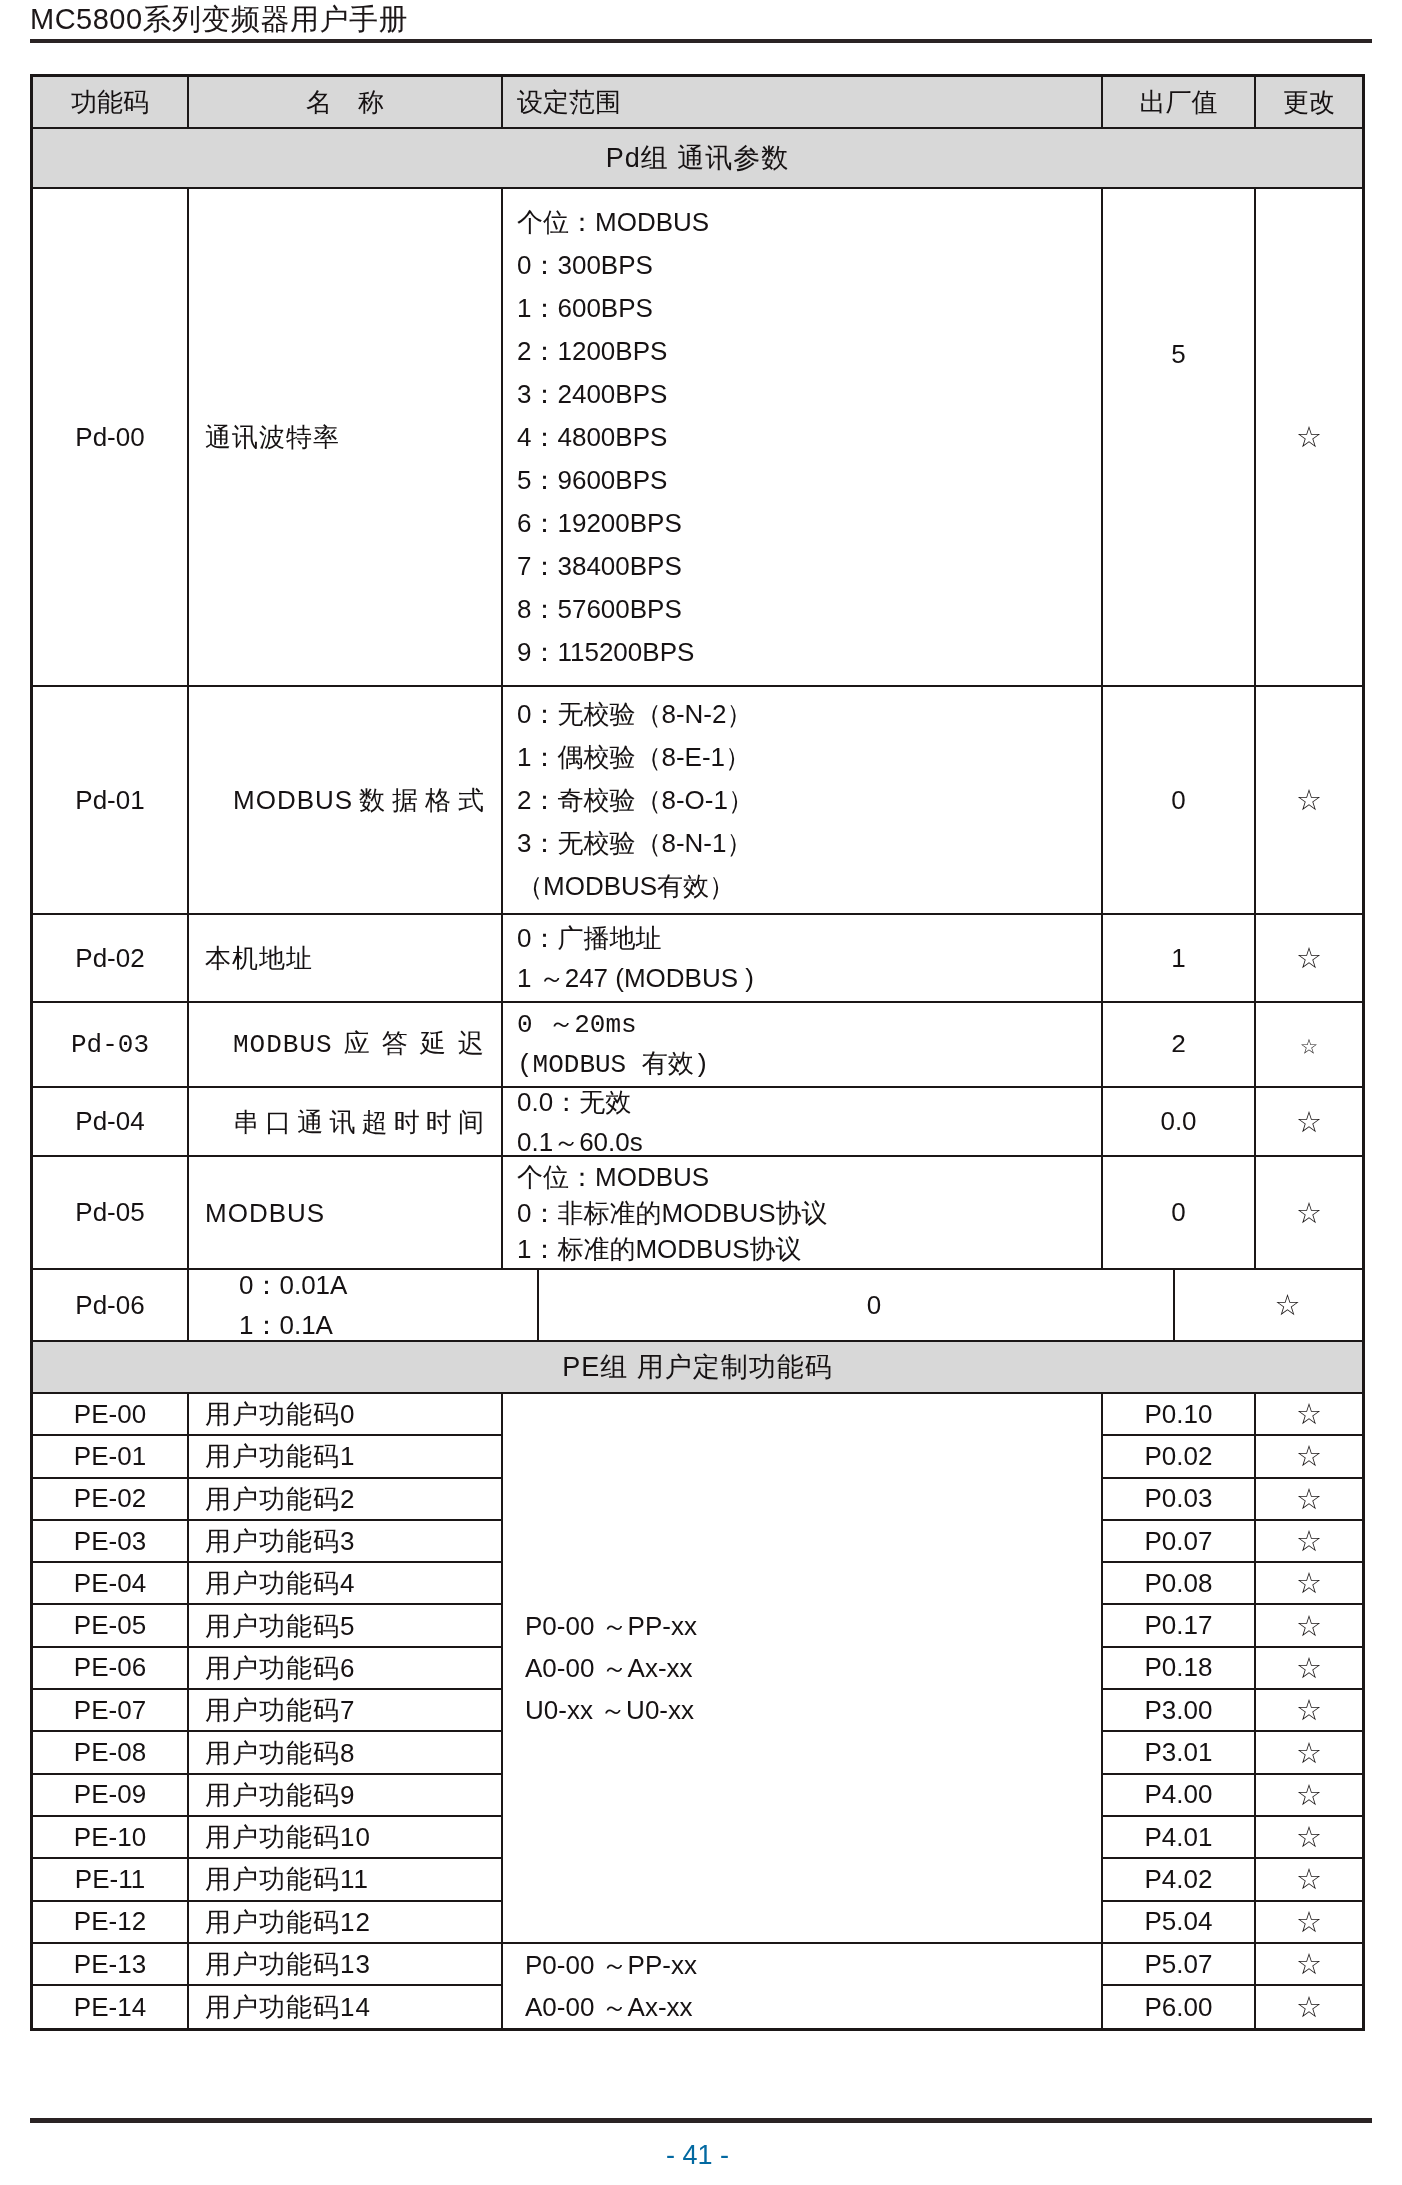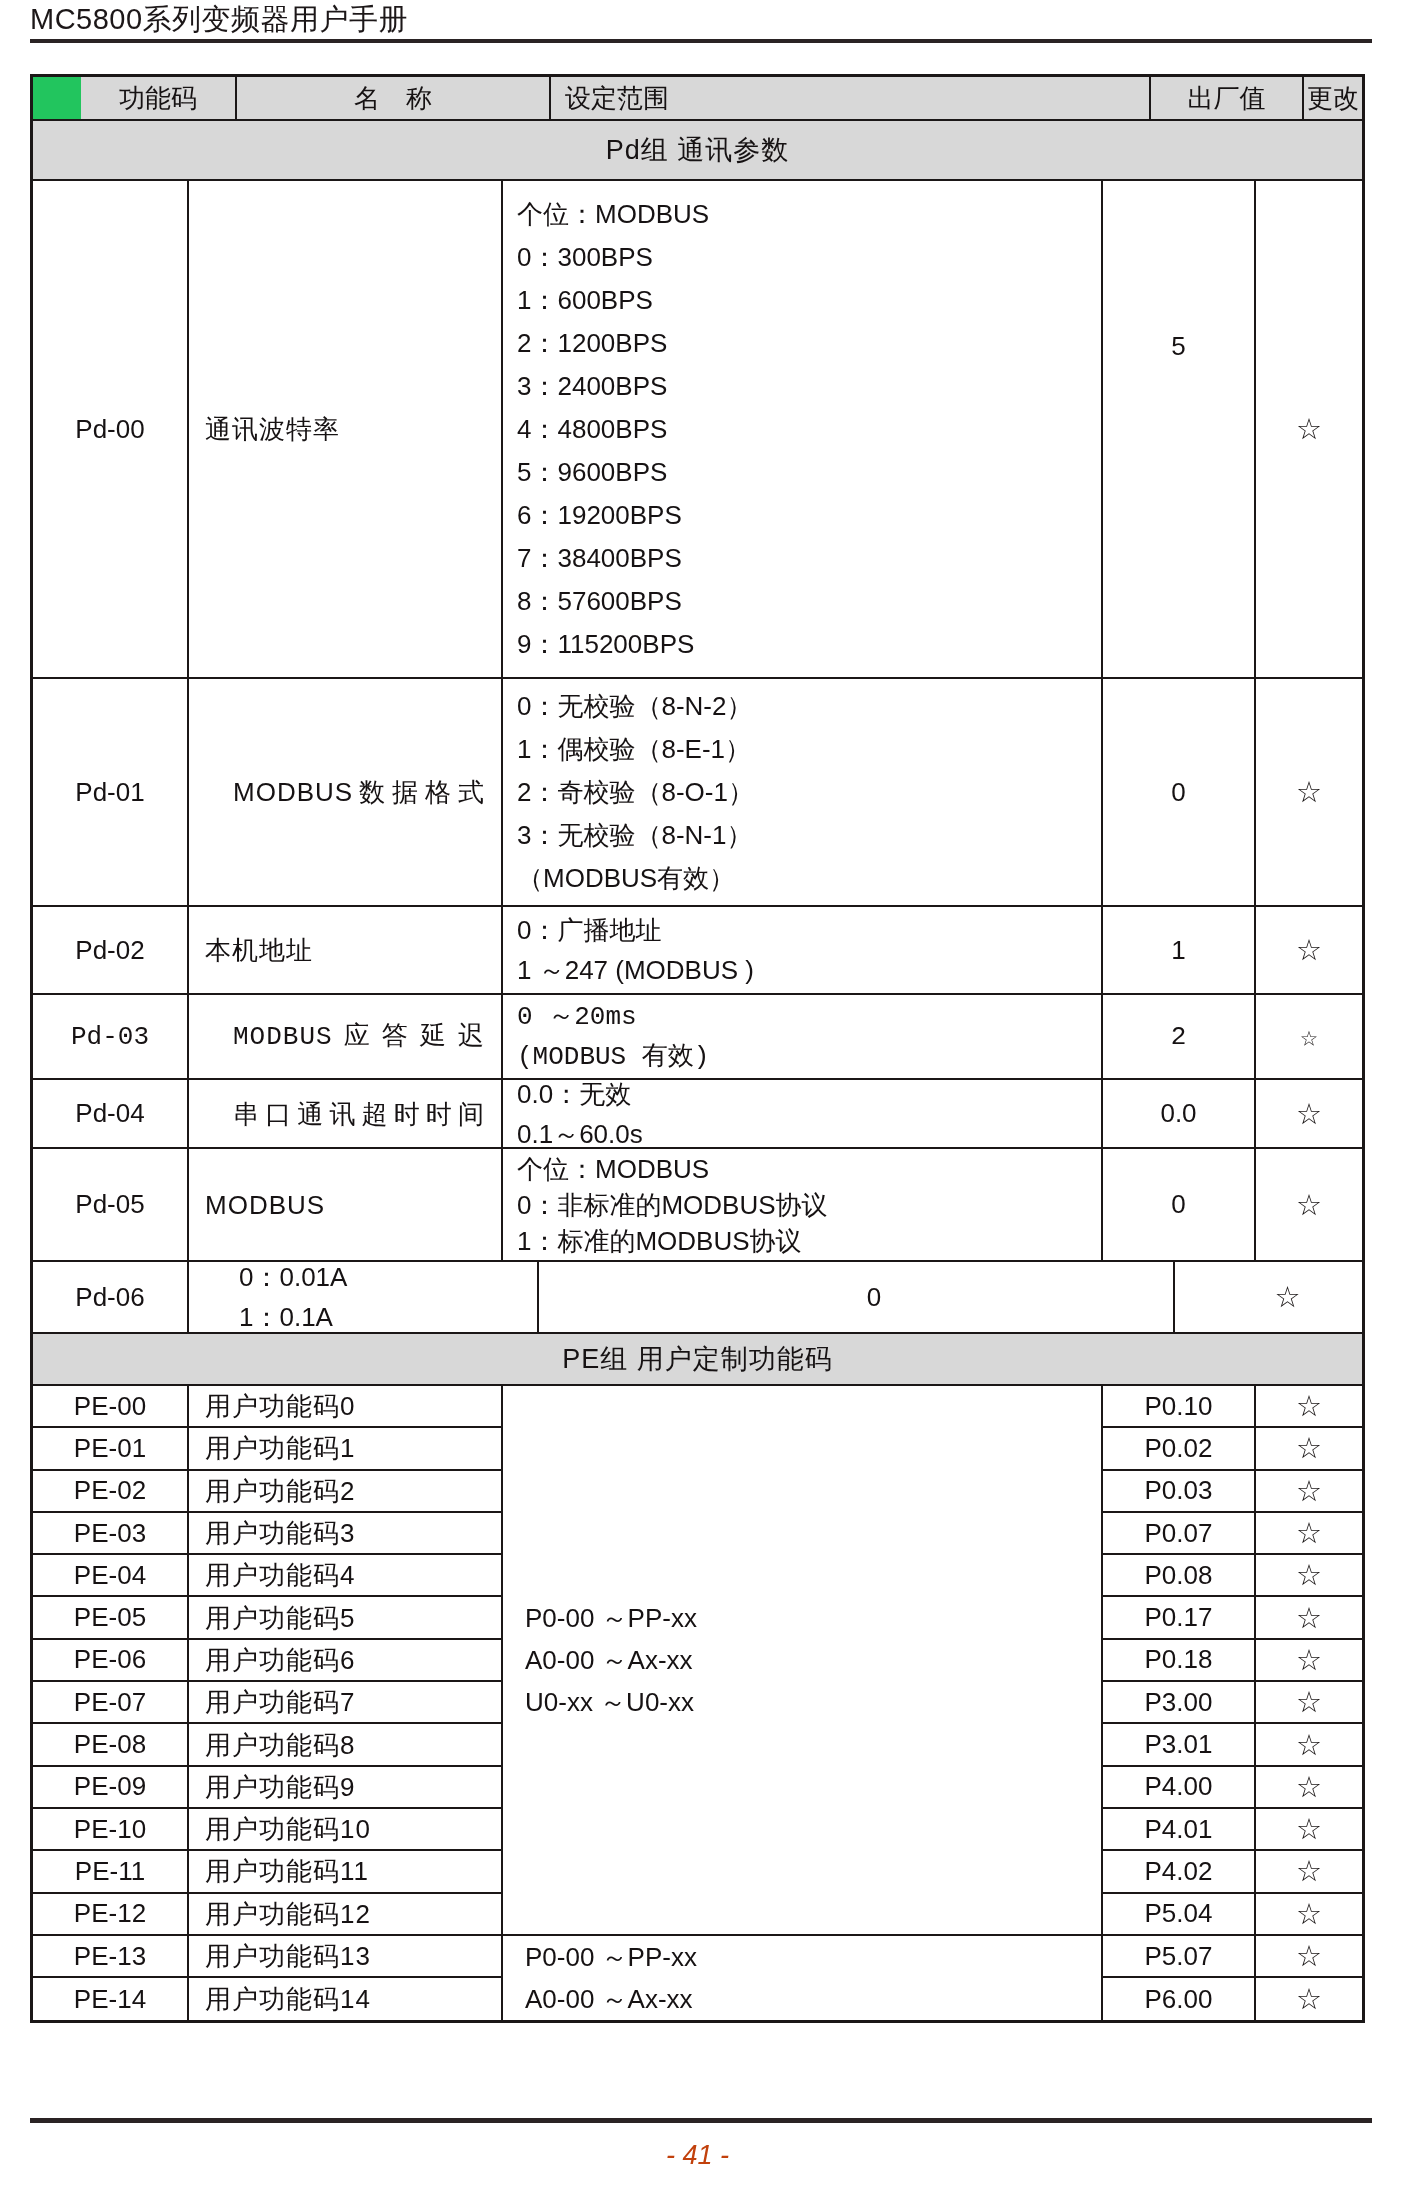--- a/index.html
+++ b/index.html
@@ -31,21 +31,21 @@
     grid-template-columns:156px 314px 600px 153px 1fr;
     border-bottom:2px solid #1b1717;
   }
   .cell {
     border-right:2px solid #1b1717;
     display:flex; align-items:center; justify-content:center;
     font-size:26px; overflow:hidden;
   }
   .cell.last { border-right:none; }
 
-  .thead { height:44px; background:#22c55e;padding-left:48px; }
+  .thead { height:52px; background:#fde047; }
   .thead .cell { background:#d8d8d8; }
   .cell.align-left { justify-content:flex-start; }
   .pad-l { padding-left:14px; }
 
   .section-bar {
     height:60px; background:#d8d8d8;
     display:flex; align-items:center; justify-content:center;
     font-size:27px; letter-spacing:1px;
     border-bottom:2px solid #1b1717;
   }
@@ -90,21 +90,21 @@
   .pe-range-main { grid-column:3; grid-row:1 / span 13; }
   .pe-range-tail { grid-column:3; grid-row:14 / span 2; }
   .pe-range-text { width:100%; padding-left:22px; white-space:pre-line; line-height:42px; }
 
   .footer-rule {
     position:absolute; left:30px; top:2118px; width:1342px; height:5px;
     background:#2a2324;
   }
   .page-number {
     position:absolute; left:30px; top:2140px; width:1335px;
-    text-align:center; font-size:27px; color:#c2410c;font-style:italic;
+    text-align:center; font-size:27px; color:#0369a1;
   }
 </style>
 </head>
 <body>
 
 <div class="page">
 
   <div class="page-title">MC5800系列变频器用户手册</div>
   <div class="top-rule"></div>
 

